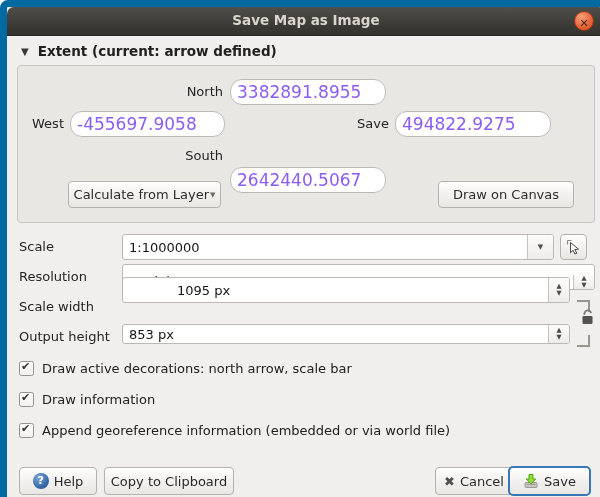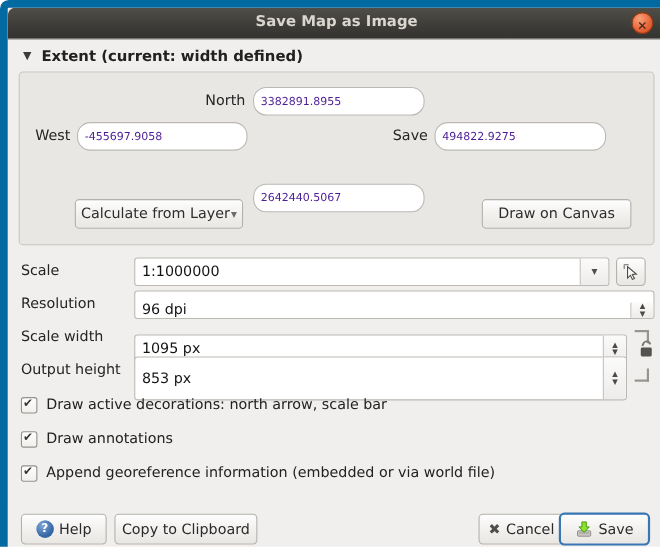--- a/index.html
+++ b/index.html
@@ -22,21 +22,21 @@
   .extent-header{position:absolute;left:14px;top:36px;display:flex;align-items:center;gap:9px;}
   .collapse-arrow{font-size:10px;color:#3a3a38;}
   .extent-title{font-weight:bold;font-size:13.5px;color:#212121;}
 
   
   .groupbox{position:absolute;left:10px;top:58px;width:578px;height:158px;box-sizing:border-box;
     background:#e9e7e4;border:1px solid #c9c6c2;border-radius:4px;}
   .gb-label{position:absolute;font-size:13px;color:#242424;line-height:26px;}
   .lbl-right{text-align:right;}
   .field{position:absolute;height:26px;box-sizing:border-box;background:#fff;
-    border:1px solid #bcb9b4;border-radius:12px;font-size:10px;color:#4c1d95;
+    border:1px solid #bcb9b4;border-radius:12px;font-size:17px;color:#8b5cf6;
     padding:0 6px;font-family:"DejaVu Sans","Liberation Sans",sans-serif;outline:none;}
   .gb-btn{position:absolute;height:27px;box-sizing:border-box;
     background:linear-gradient(#fefefe,#f3f2f0 45%,#e9e7e3);
     border:1px solid #b5b2ad;border-radius:4px;font-size:13px;color:#2d2d2d;
     display:flex;align-items:center;justify-content:center;gap:1px;cursor:default;}
   .mini-arrow{font-size:7px;color:#6e6c68;}
 
   
   .form-label{position:absolute;left:12px;font-size:13px;color:#242424;line-height:26px;}
   .combo{position:absolute;display:flex;box-sizing:border-box;background:#fff;
@@ -85,33 +85,34 @@
 
   <div class="titlebar">
     <div class="title-text">Save Map as Image</div>
     <div class="close-btn">
       <span>✕</span>
     </div>
   </div>
 
   <div class="extent-header">
     <span class="collapse-arrow">▼</span>
-    <span class="extent-title">Extent (current: width defined)</span>
+    <span class="extent-title">Extent (current: arrow defined)</span>
   </div>
 
   <div class="groupbox">
 
     <div class="gb-label lbl-right" style="left:0;top:13px;width:205px;">North</div>
     <input class="field" style="left: 212px; top: 13px; width: 156px;" value="3382891.8955">
 
     <div class="gb-label lbl-right" style="left:4px;top:45px;width:42px;">West</div>
     <input class="field" style="left: 52px; top: 45px; width: 155px;" value="-455697.9058">
     <div class="gb-label lbl-right" style="left:230px;top:45px;width:141px;">Save</div>
     <input class="field" style="left: 377px; top: 45px; width: 156px;" value="494822.9275">
 
+    <div class="gb-label lbl-right" style="left:0;top:77px;width:205px;">South</div>
     <input class="field" style="left: 212px; top: 77px; width: 156px; margin-top: 24px;" value="2642440.5067">
 
     <div class="gb-btn" style="left:50px;top:115px;width:153px;">
       <span>Calculate from Layer</span>
       <span class="mini-arrow">▼</span>
     </div>
     <div class="gb-btn" style="left:420px;top:115px;width:136px;">
       <span>Draw on Canvas</span>
     </div>
   </div>
@@ -133,30 +134,30 @@
   <div class="form-label" style="top:257px;">Resolution</div>
   <div class="combo" style="left:115px;top:257px;width:473px;height:26px;align-items:flex-end;">
     <input value="96 dpi" style="">
     <div class="spin">
       <span>▲</span>
       <span>▼</span>
     </div>
   </div>
 
   <div class="form-label" style="top:287px;">Scale width</div>
-  <div class="combo" style="left:115px;top:297px;width:448px;height:26px;">
+  <div class="combo" style="left:115px;top:270px;width:448px;height:26px;padding-left:48px;">
     <input value="1095 px" style="">
     <div class="spin">
       <span>▲</span>
       <span>▼</span>
     </div>
   </div>
 
   <div class="form-label" style="top:317px;">Output height</div>
-  <div class="combo" style="left:115px;top:317px;width:448px;height:40px;">
+  <div class="combo" style="left:115px;top:317px;width:448px;height:20px;">
     <input value="853 px" style="">
     <div class="spin">
       <span>▲</span>
       <span>▼</span>
     </div>
   </div>
 
   <div class="link-top"></div>
   <div class="link-bottom"></div>
   <svg class="padlock" viewBox="0 0 20 22">
@@ -167,21 +168,21 @@
   <div class="check-row" style="top:352px;">
     <div class="checkbox">
       <span>✔</span>
     </div>
     <div class="check-label">Draw active decorations: north arrow, scale bar</div>
   </div>
   <div class="check-row" style="top:383px;">
     <div class="checkbox">
       <span>✔</span>
     </div>
-    <div class="check-label">Draw annotations</div>
+    <div class="check-label">Draw information</div>
   </div>
   <div class="check-row" style="top:414px;">
     <div class="checkbox">
       <span>✔</span>
     </div>
     <div class="check-label">Append georeference information (embedded or via world file)</div>
   </div>
 
   <div class="btn" style="left:12px;top:460px;width:78px;">
     <span class="help-badge">?</span>

